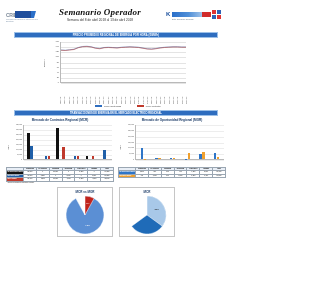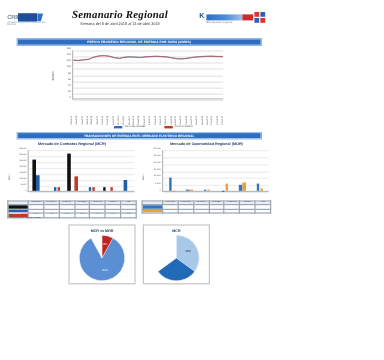--- a/index.html
+++ b/index.html
@@ -313,21 +313,21 @@
   <div class="header">
 
     <div class="logo-left">
       <div class="lg-txt">CRIE</div>
       <div class="lg-bar"></div>
       <div class="lg-bar2"></div>
       <div class="lg-sub">Comision Regional de Interconexion Electrica</div>
     </div>
 
     <div class="title-wrap">
-      <div class="title">Semanario Regional</div>
+      <div class="title">Semanario Operador</div>
       <div class="subtitle">Semana del 8 de abril 2018 al 13 de abril 2018</div>
     </div>
 
     <div class="logo-right">
       <div class="lr-k">K</div>
       <div class="lr-band"></div>
       <div class="lr-red"></div>
       <div class="lr-sq1"></div>
       <div class="lr-sq2"></div>
       <div class="lr-sq3"></div>

